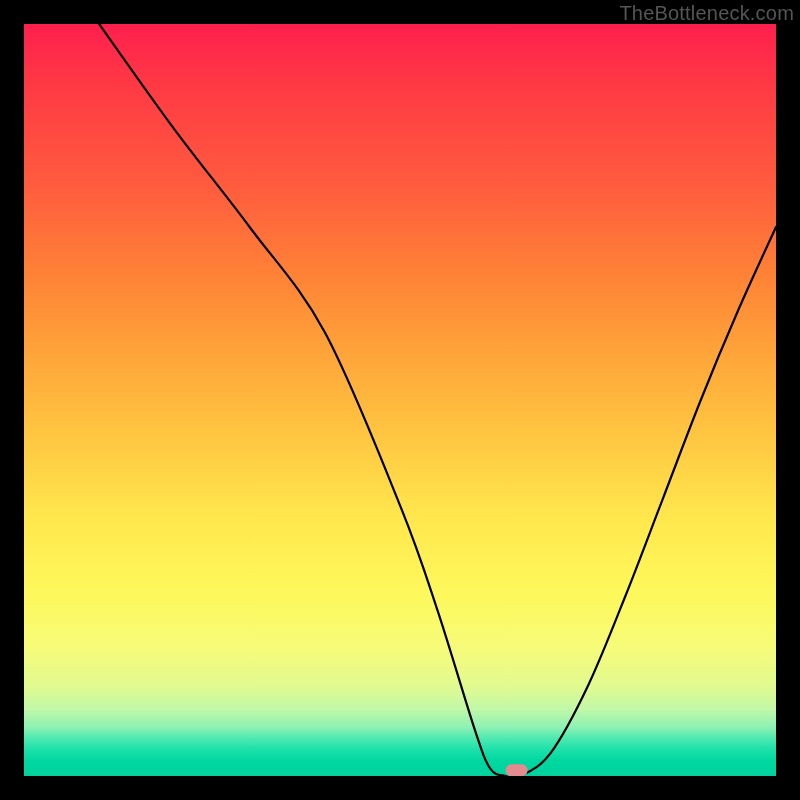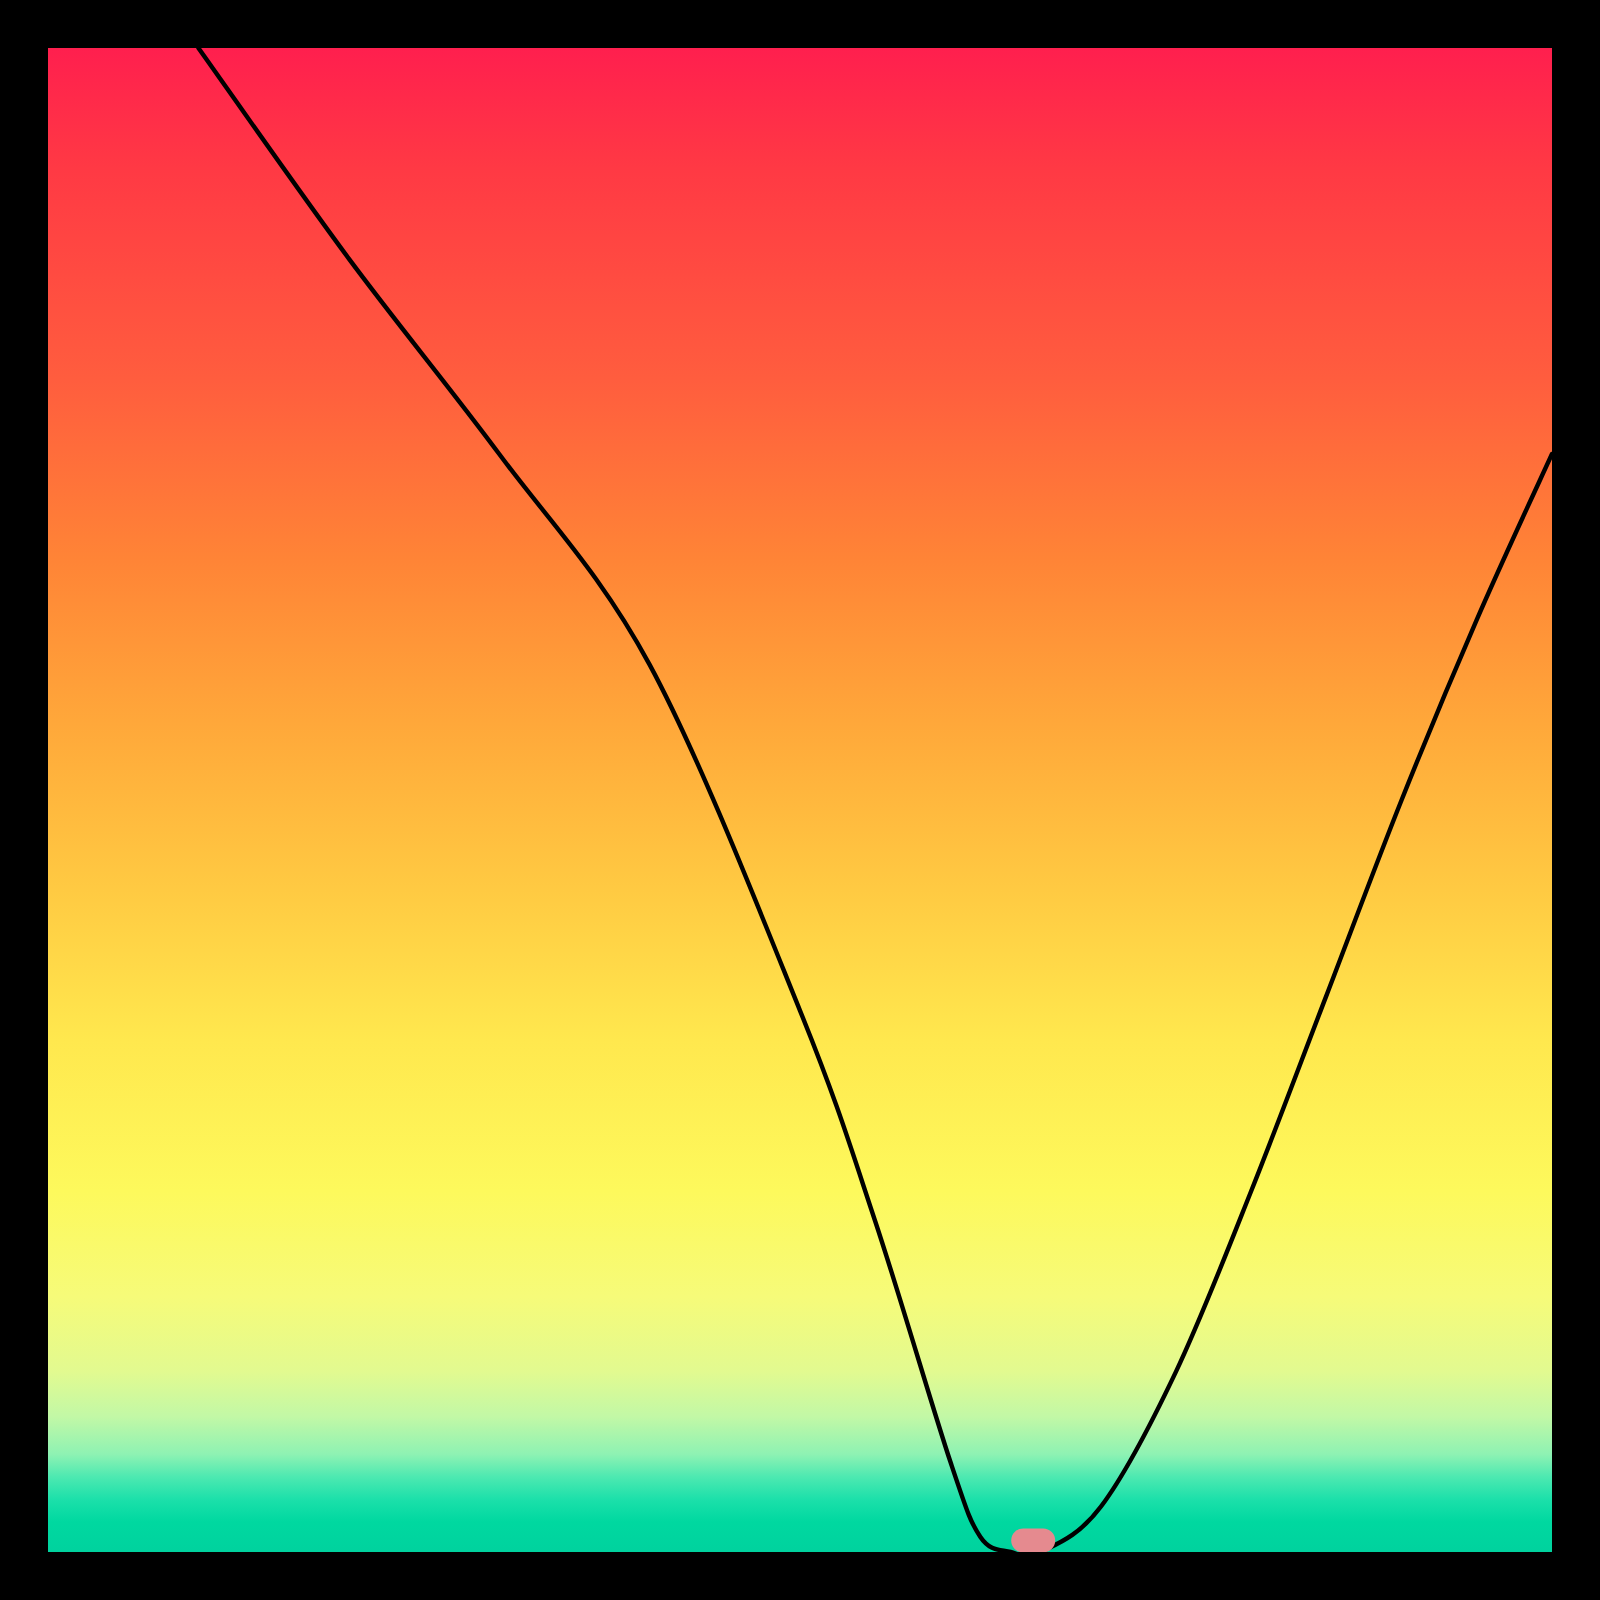--- a/index.html
+++ b/index.html
@@ -58,20 +58,21 @@
     font-size: 20px;
     color: #555;
     letter-spacing: 0.2px;
     user-select: none;
   }
 </style>
 </head>
 <body>
 
 <div class="wrap">
+  <div class="watermark">TheBottleneck.com</div>
 
   <div class="plot">
     <div class="bg-gradient"></div>
 
     <svg class="svg-layer" viewBox="0 0 752 752" preserveAspectRatio="none">
       <path id="curve-path" fill="none" stroke="#000" stroke-width="2.2" stroke-linejoin="round" stroke-linecap="round" d="M 75.2 0.0 C 87.7 17.5, 125.3 71.4, 150.4 105.3 C 175.5 139.1, 200.5 169.2, 225.6 203.0 C 250.7 236.9, 275.7 261.9, 300.8 308.3 C 325.9 354.7, 357.2 434.9, 376.0 481.3 C 394.8 527.7, 401.1 549.0, 413.6 586.6 C 426.1 624.2, 442.4 680.6, 451.2 706.9 C 460.0 733.2, 461.2 737.0, 466.2 744.5 C 471.3 752.0, 476.3 750.7, 481.3 752.0 C 486.3 753.3, 488.8 755.8, 496.3 752.0 C 503.8 748.2, 515.1 744.5, 526.4 729.4 C 537.7 714.4, 551.5 688.1, 564.0 661.8 C 576.5 635.4, 589.1 602.9, 601.6 571.5 C 614.1 540.2, 626.7 506.3, 639.2 473.8 C 651.7 441.2, 664.3 407.3, 676.8 376.0 C 689.3 344.7, 701.9 314.6, 714.4 285.8 C 726.9 256.9, 745.7 216.8, 752.0 203.0"></path>
       <rect id="marker-rect" rx="6" ry="6" width="22" height="12" fill="#e58a8f" x="481.6" y="740.2"></rect>
     </svg>
   </div>
 </div>

